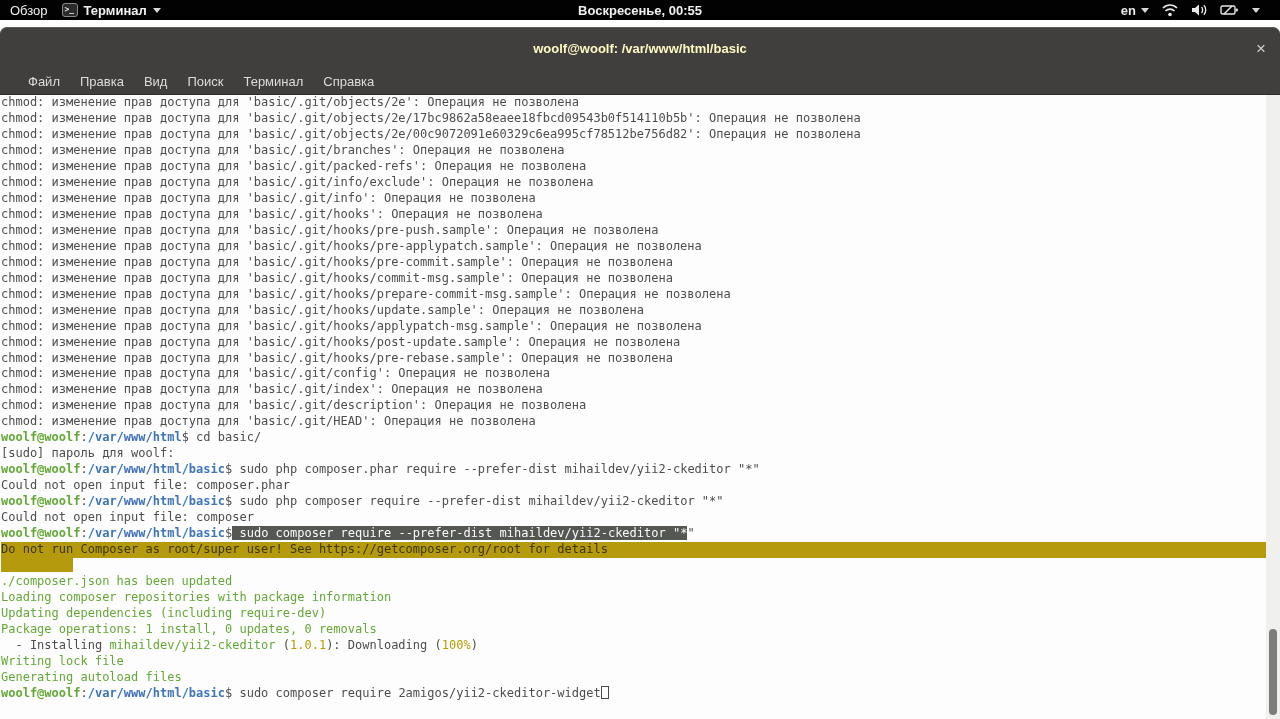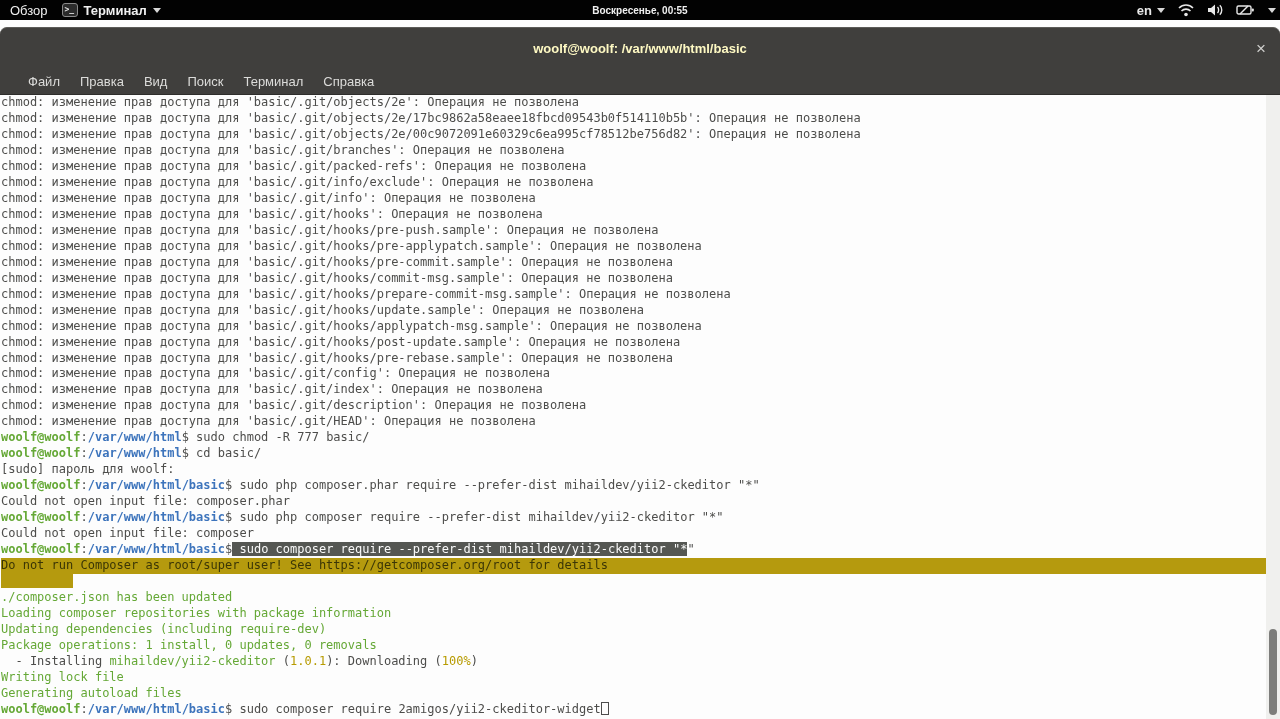--- a/index.html
+++ b/index.html
@@ -10,22 +10,22 @@
   
   .topbar { position:absolute; top:0; left:0; width:1280px; height:20px;
     background:var(--topbar-bg); color:var(--topbar-fg); display:flex; align-items:center; z-index:30; }
   .topbar .left { display:flex; align-items:center; gap:14px; padding-left:10px; }
   .activities { font-size:13px; cursor:default; }
   .appmenu { display:flex; align-items:center; gap:6px; font-weight:bold; font-size:13px; }
   .term-glyph { width:16px; height:14px; background:#2b2b2b; border:1px solid #8a8a8a; border-radius:3px;
     font-family:"DejaVu Sans Mono",monospace; font-size:8px; line-height:11px; color:#e8e8e8; text-align:left; padding-left:2px; }
   .caret { width:0; height:0; border-left:4px solid transparent; border-right:4px solid transparent;
     border-top:5px solid #d8d8d8; display:inline-block; }
-  .clock { position:absolute; left:0; right:0; text-align:center; font-size:10px; font-weight:bold; pointer-events:none; }
-  .topbar .right { margin-left:auto; display:flex; align-items:center; gap:12px; padding-right:4px; }
+  .clock { position:absolute; left:0; right:0; text-align:center; font-size:13px; font-weight:bold; pointer-events:none; }
+  .topbar .right { margin-left:auto; display:flex; align-items:center; gap:12px; padding-right:20px; }
   .kbd { display:flex; align-items:center; gap:5px; font-size:13px; font-weight:bold; color:#e8e8e8; }
   .sicon { display:flex; align-items:center; }
 
   
   .chrome { position:absolute; top:27px; left:0; width:1280px; }
   .titlebar { height:41px; background:var(--chrome); border-top:1px solid #5c5b58; border-radius:7px 7px 0 0;
     position:relative; display:flex; align-items:center; justify-content:center; }
   .titlebar .title { color:#fef9c3; font-size:13px; font-weight:bold; }
   .close-btn { position:absolute; right:14px; top:0; height:41px; display:flex; align-items:center;
     color:#cfcfcd; font-size:17px; line-height:1; cursor:default; }
@@ -127,21 +127,20 @@
       <div class="tl"><span class="seg-d">chmod: изменение прав доступа для 'basic/.git/hooks/commit-msg.sample': Операция не позволена</span></div>
       <div class="tl"><span class="seg-d">chmod: изменение прав доступа для 'basic/.git/hooks/prepare-commit-msg.sample': Операция не позволена</span></div>
       <div class="tl"><span class="seg-d">chmod: изменение прав доступа для 'basic/.git/hooks/update.sample': Операция не позволена</span></div>
       <div class="tl"><span class="seg-d">chmod: изменение прав доступа для 'basic/.git/hooks/applypatch-msg.sample': Операция не позволена</span></div>
       <div class="tl"><span class="seg-d">chmod: изменение прав доступа для 'basic/.git/hooks/post-update.sample': Операция не позволена</span></div>
       <div class="tl"><span class="seg-d">chmod: изменение прав доступа для 'basic/.git/hooks/pre-rebase.sample': Операция не позволена</span></div>
       <div class="tl"><span class="seg-d">chmod: изменение прав доступа для 'basic/.git/config': Операция не позволена</span></div>
       <div class="tl"><span class="seg-d">chmod: изменение прав доступа для 'basic/.git/index': Операция не позволена</span></div>
       <div class="tl"><span class="seg-d">chmod: изменение прав доступа для 'basic/.git/description': Операция не позволена</span></div>
       <div class="tl"><span class="seg-d">chmod: изменение прав доступа для 'basic/.git/HEAD': Операция не позволена</span></div>
-      <div class="tl"><span class="seg-p">woolf@woolf</span><span class="seg-d">:</span><span class="seg-b">/var/www/html</span><span class="seg-d">$ sudo chmod -R 777 basic/</span></div>
       <div class="tl"><span class="seg-p">woolf@woolf</span><span class="seg-d">:</span><span class="seg-b">/var/www/html</span><span class="seg-d">$ cd basic/</span></div>
       <div class="tl"><span class="seg-d">[sudo] пароль для woolf: </span></div>
       <div class="tl"><span class="seg-p">woolf@woolf</span><span class="seg-d">:</span><span class="seg-b">/var/www/html/basic</span><span class="seg-d">$ sudo php composer.phar require --prefer-dist mihaildev/yii2-ckeditor "*"</span></div>
       <div class="tl"><span class="seg-d">Could not open input file: composer.phar</span></div>
       <div class="tl"><span class="seg-p">woolf@woolf</span><span class="seg-d">:</span><span class="seg-b">/var/www/html/basic</span><span class="seg-d">$ sudo php composer require --prefer-dist mihaildev/yii2-ckeditor "*"</span></div>
       <div class="tl"><span class="seg-d">Could not open input file: composer</span></div>
       <div class="tl"><span class="seg-p">woolf@woolf</span><span class="seg-d">:</span><span class="seg-b">/var/www/html/basic</span><span class="seg-d">$</span><span class="seg-s"> sudo composer require --prefer-dist mihaildev/yii2-ckeditor "*</span><span class="seg-d">"</span></div>
       <div class="tl tl-warn"><span class="seg-w">Do not run Composer as root/super user! See https://getcomposer.org/root for details</span></div>
       <div class="tl"><span class="seg-w">          </span></div>
       <div class="tl"><span class="seg-g">./composer.json has been updated</span></div>

